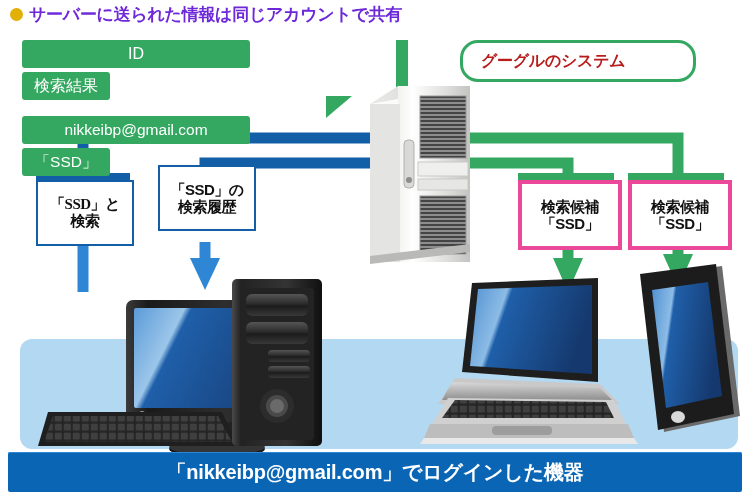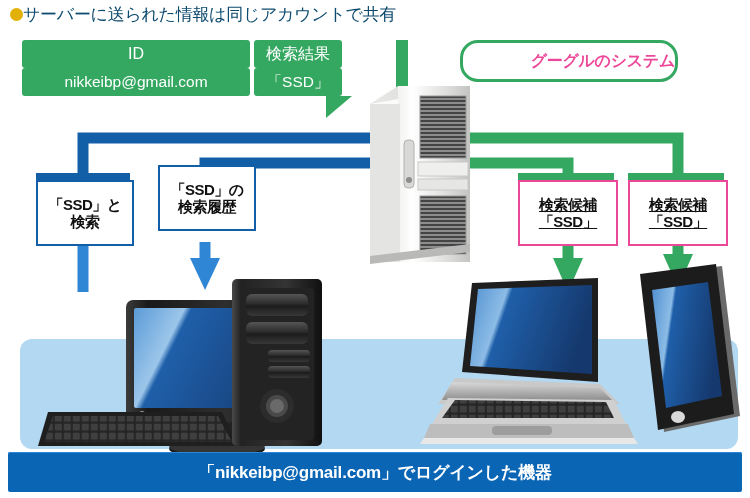--- a/index.html
+++ b/index.html
@@ -10,83 +10,83 @@
   #stage{
     position:relative;
     width:750px;height:498px;
     background:#ffffff;
     overflow:hidden;
   }
 
   
   #title{
     position:absolute;left:10px;top:3px;
-    display:flex;align-items:center;
-    font-size:17px;font-weight:normal;color:#0c4a6e;
+    display:flex;align-items:center;gap:6px;
+    font-size:17px;font-weight:bold;color:#6d28d9;
     letter-spacing:-0.3px;
   }
   #title .bullet{
     width:13px;height:13px;border-radius:50%;
     background:#e2b007;display:inline-block;flex:0 0 auto;
   }
 
   
   .layer{position:absolute;left:0;top:0;width:750px;height:498px;}
   #art{pointer-events:none;}
 
   
   #bluepanel{
     position:absolute;left:20px;top:339px;width:718px;height:110px;
     background:#b3d8f2;border-radius:12px;
   }
   #banner{
     position:absolute;left:8px;top:452px;width:734px;height:40px;
     background:#0a66b5;border-radius:2px;
     display:flex;align-items:center;justify-content:center;
-    color:#ffffff;font-size:17px;font-weight:bold;letter-spacing:-0.2px;
+    color:#ffffff;font-size:20px;font-weight:bold;letter-spacing:-0.2px;
     box-shadow:inset 0 1px 0 #2e86d6;
   }
 
   
   #table-wrap{position:absolute;left:22px;top:40px;}
-  .trow{display:flex;gap:4px;}
+  .trow{display:flex;gap:4px;flex-direction:column;}
   .tcell{
     background:#34a860;color:#ffffff;
     display:flex;align-items:center;justify-content:center;
     font-size:16px;height:28px;border-radius:3px;
   }
   .tcell.wide{width:228px;}
   .tcell.narrow{width:88px;}
-  .trow.bottom{margin-top:0;}
+  .trow.bottom{margin-top:16px;}
   .trow.bottom .tcell{font-size:15.5px;}
   #bubble-tail{
     position:absolute;left:326px;top:96px;
     width:0;height:0;
     border-top:22px solid #34a860;
     border-right:26px solid transparent;
   }
 
   
   #google-pill{
     position:absolute;left:460px;top:40px;width:212px;height:36px;
     border:3px solid #34a860;border-radius:18px;background:#ffffff;
-    display:flex;align-items:center;justify-content:flex-end;
-    font-size:16px;font-weight:bold;color:#ec4899;letter-spacing:-0.3px;
+    display:flex;align-items:center;justify-content:flex-start;
+    font-size:16px;font-weight:bold;color:#b91c1c;letter-spacing:-0.3px;padding-left:18px;
   }
 
   
   .callout{
     position:absolute;background:#ffffff;
     display:flex;flex-direction:column;align-items:center;justify-content:center;
     font-size:15px;font-weight:bold;color:#111111;line-height:1.15;
     letter-spacing:-0.5px;text-align:center;
   }
   .callout.blue{border:2px solid #135fa7;}
-  .callout.green{border:2px solid #ec4899;text-decoration:underline;}
-  #callout-search  {left:36px; top:180px; width:94px;  height:62px;}
+  .callout.green{border:4px solid #ec4899;}
+  #callout-search  {left:36px; top:180px; width:94px;  height:62px;font-family:Liberation Serif, serif;}
   #callout-result  {left:158px;top:165px; width:94px;  height:62px;}
   #callout-sugg-1  {left:518px;top:180px; width:96px;  height:62px;}
   #callout-sugg-2  {left:628px;top:180px; width:96px;  height:62px;}
 
   
   .callout span{display:block;}
 </style>
 </head>
 <body>
 

